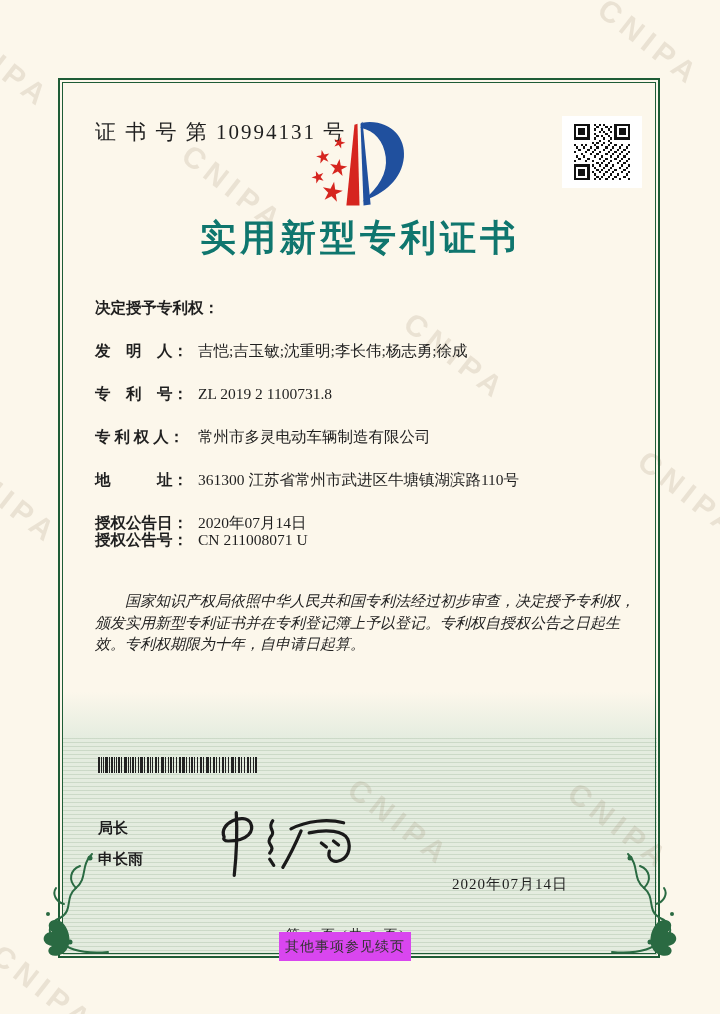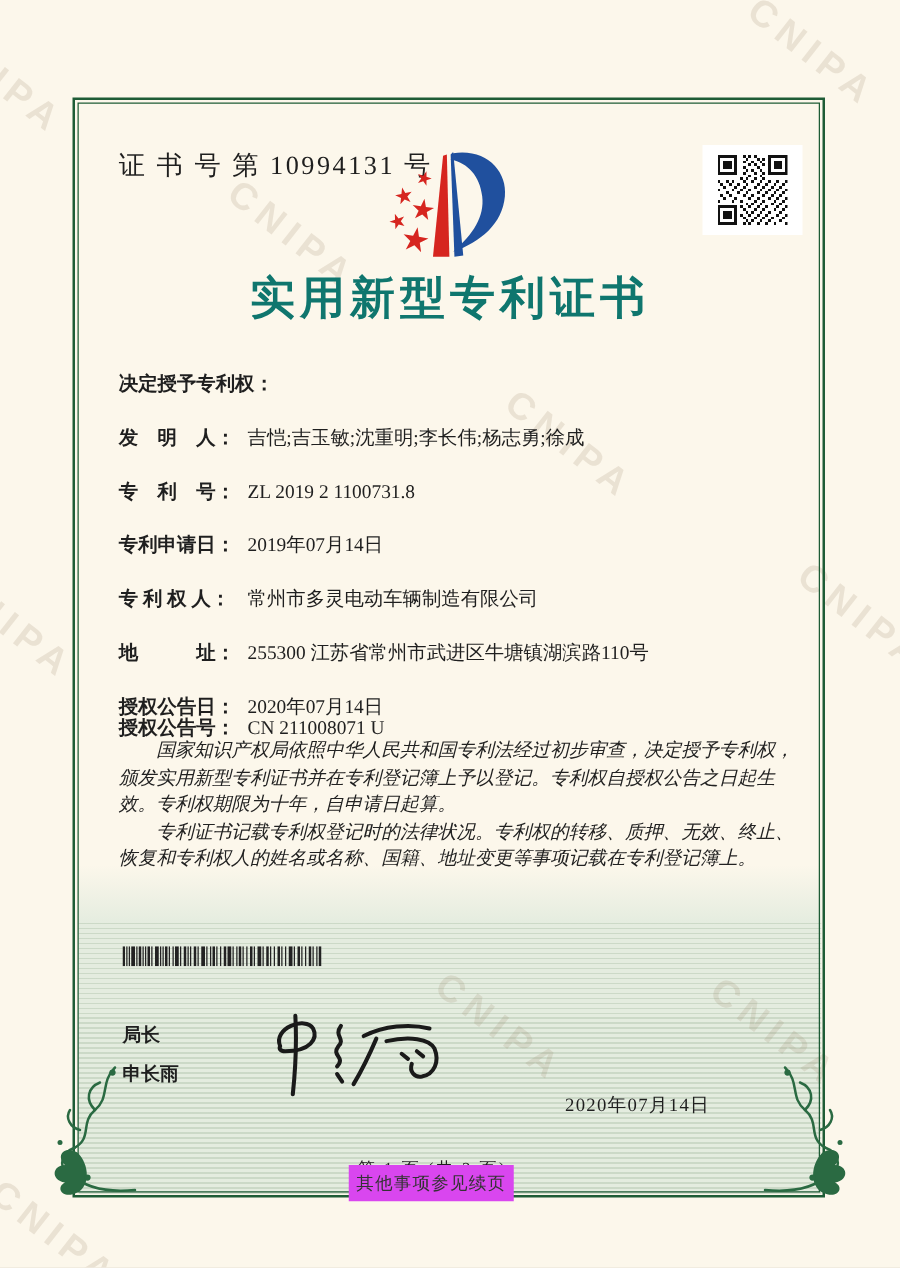--- a/index.html
+++ b/index.html
@@ -175,46 +175,41 @@
     </div>
     <div class="field-row">
       <span class="field-label">发　明　人：</span>
       <span class="field-value">吉恺;吉玉敏;沈重明;李长伟;杨志勇;徐成</span>
     </div>
     <div class="field-row">
       <span class="field-label">专　利　号：</span>
       <span class="field-value">ZL 2019 2 1100731.8</span>
     </div>
     <div class="field-row">
-      <span class="field-label">专利申请日：</span>
-      <span class="field-value">2019年07月14日</span>
-    </div>
-    <div class="field-row">
       <span class="field-label">专 利 权 人：</span>
       <span class="field-value">常州市多灵电动车辆制造有限公司</span>
     </div>
     <div class="field-row">
       <span class="field-label">地　　　址：</span>
-      <span class="field-value">255300 江苏省常州市武进区牛塘镇湖滨路110号</span>
+      <span class="field-value">361300 江苏省常州市武进区牛塘镇湖滨路110号</span>
     </div>
     <div class="field-row grant-row">
       <span class="grant-left">
         <span class="field-label">授权公告日：</span>
         <span class="field-value">2020年07月14日</span>
       </span>
       <span class="grant-right">
         <span class="field-label">授权公告号：</span>
         <span class="field-value">CN 211008071 U</span>
       </span>
     </div>
   </div>
 
   <div class="body-text">
     <p>国家知识产权局依照中华人民共和国专利法经过初步审查，决定授予专利权，颁发实用新型专利证书并在专利登记簿上予以登记。专利权自授权公告之日起生效。专利权期限为十年，自申请日起算。</p>
-    <p>专利证书记载专利权登记时的法律状况。专利权的转移、质押、无效、终止、恢复和专利权人的姓名或名称、国籍、地址变更等事项记载在专利登记簿上。</p>
   </div>
 
   <svg class="barcode" viewBox="0 0 160 16" preserveAspectRatio="none">
     <path fill="#222" d="M0 0h2v16H0zM3 0h1v16H3zM5 0h1v16H5zM7 0h3v16H7zM11 0h1v16h-1zM13 0h2v16h-2zM16 0h1v16h-1zM18 0h1v16h-1zM20 0h2v16h-2zM23 0h1v16h-1zM26 0h3v16h-3zM30 0h1v16h-1zM32 0h1v16h-1zM34 0h2v16h-2zM37 0h1v16h-1zM40 0h1v16h-1zM42 0h3v16h-3zM46 0h1v16h-1zM49 0h2v16h-2zM52 0h1v16h-1zM54 0h1v16h-1zM57 0h2v16h-2zM60 0h1v16h-1zM63 0h3v16h-3zM67 0h1v16h-1zM70 0h1v16h-1zM72 0h2v16h-2zM75 0h1v16h-1zM78 0h1v16h-1zM81 0h2v16h-2zM84 0h3v16h-3zM88 0h1v16h-1zM91 0h1v16h-1zM93 0h2v16h-2zM96 0h1v16h-1zM99 0h1v16h-1zM102 0h2v16h-2zM105 0h1v16h-1zM108 0h3v16h-3zM112 0h1v16h-1zM115 0h2v16h-2zM118 0h1v16h-1zM121 0h1v16h-1zM124 0h2v16h-2zM127 0h1v16h-1zM130 0h1v16h-1zM133 0h3v16h-3zM137 0h1v16h-1zM140 0h2v16h-2zM143 0h1v16h-1zM146 0h1v16h-1zM149 0h2v16h-2zM152 0h1v16h-1zM155 0h1v16h-1zM157 0h2v16h-2z"></path>
   </svg>
 
   <div class="signer-title">局长</div>
   <div class="signer-name">申长雨</div>
 
   <svg class="signature" viewBox="0 0 160 80">

